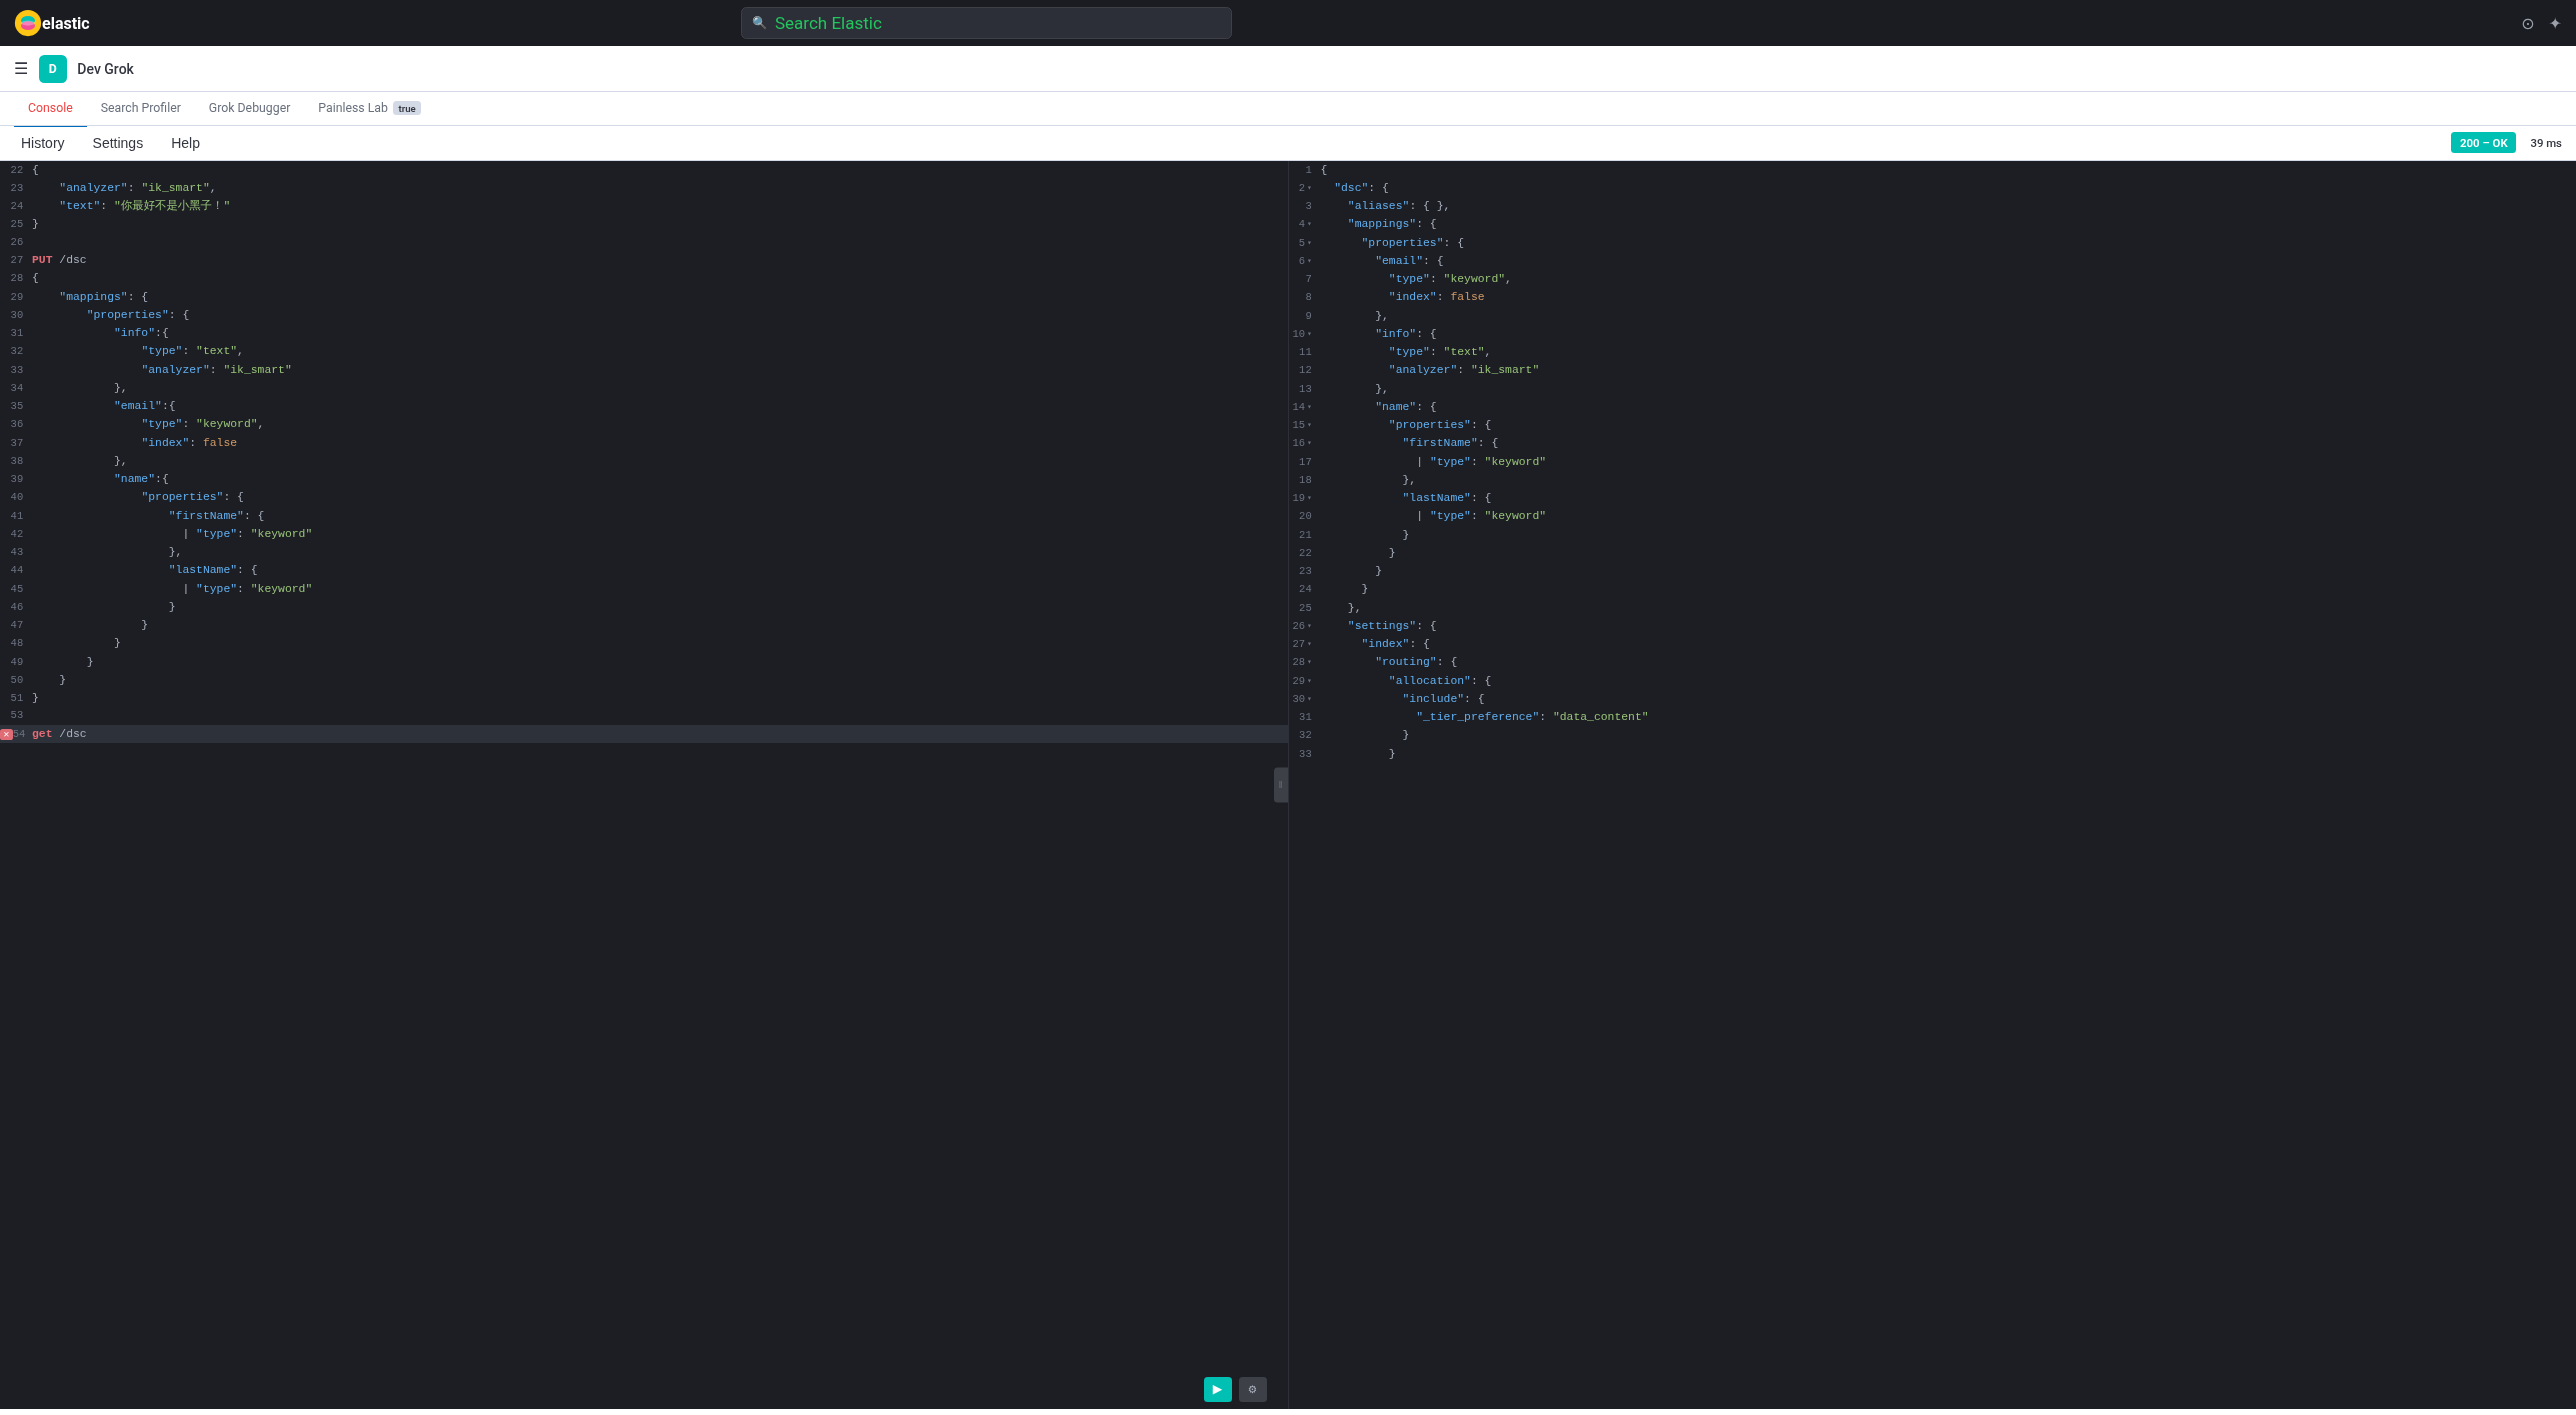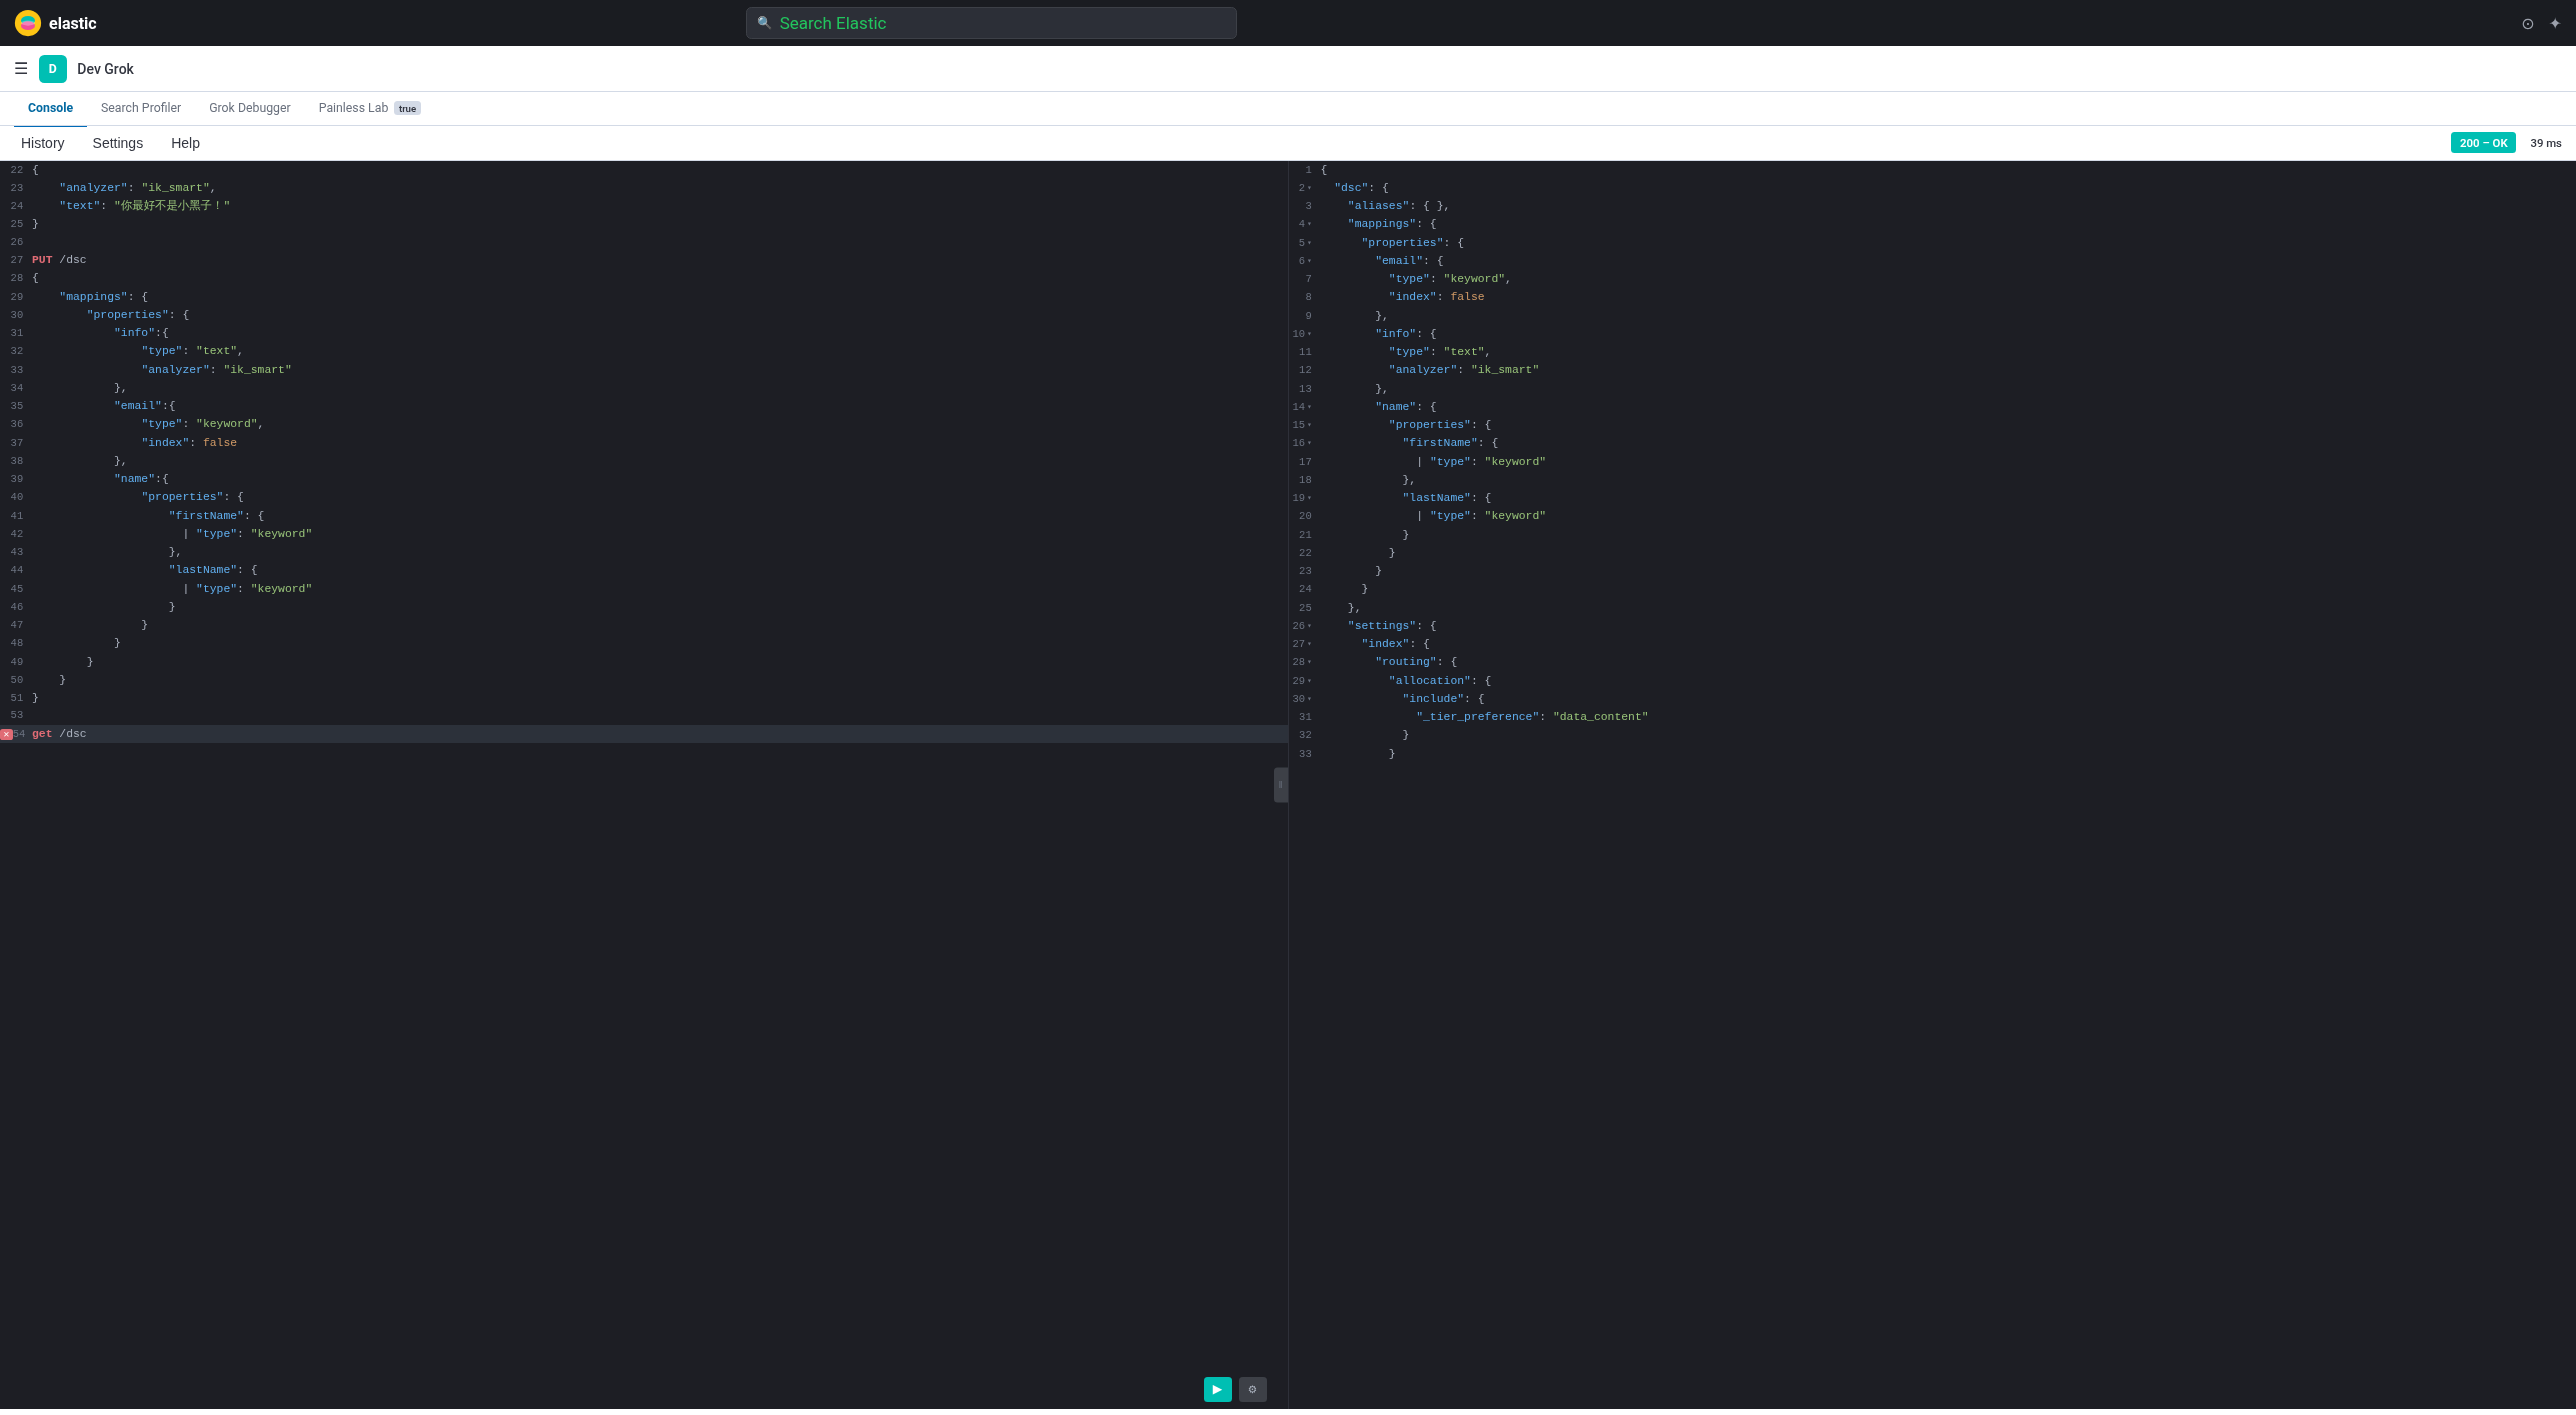--- a/index.html
+++ b/index.html
@@ -10,21 +10,20 @@
       background: #1a1c21;
       height: 46px;
       display: flex;
       align-items: center;
       padding: 0 14px;
       gap: 14px;
     }
     .elastic-logo {
       display: flex;
       align-items: center;
-      gap: 7px;
       color: #fff;
       font-size: 16px;
       font-weight: 700;
       text-decoration: none;
     }
     .elastic-logo-icon {
       width: 28px;
       height: 28px;
     }
     .search-bar {
@@ -103,23 +102,23 @@
       color: #69707d;
       cursor: pointer;
       border-bottom: 1.8px solid transparent;
       margin-bottom: -1.8px;
       text-decoration: none;
       display: flex;
       align-items: center;
       gap: 5.3px;
     }
     .tab-item.active {
-      color: #0369a1;
+      color: #ef4444;
       border-bottom: 1.8px solid #006bb8;
-      font-weight: 700;
+      font-weight: 400;
     }
     .tab-beta-badge {
       background: #d3dae6;
       border-radius: 3.5px;
       padding: 1.8px 5.3px;
       font-size: 9.6px;
       font-weight: 600;
       color: #343741;
     }
 

